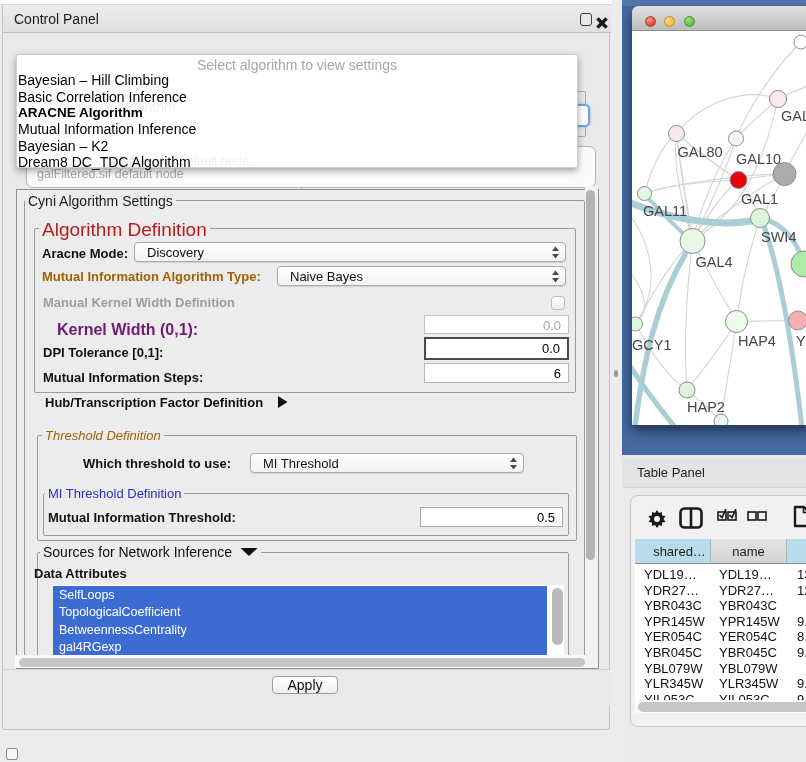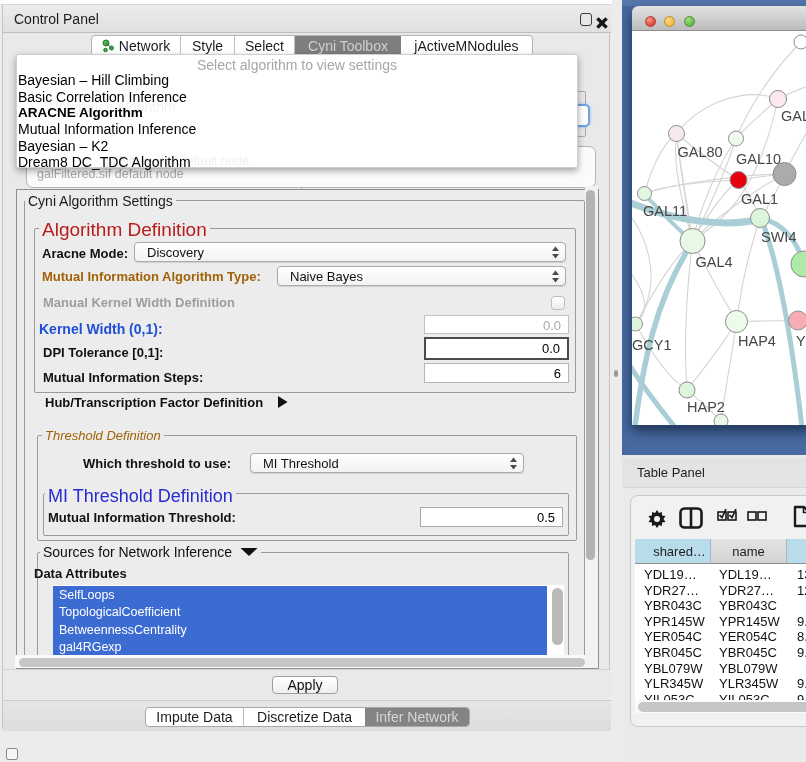--- a/index.html
+++ b/index.html
@@ -16,34 +16,20 @@
 <div class="abs" id="cpanel" style="left:2px;top:4px;width:608px;height:726px;background:#e9e9e9;border:1px solid #c4c4c4;border-top:none;border-radius:0 0 3px 3px;box-sizing:border-box;">
 
   <div class="abs" style="left:0;top:0;width:608px;height:29px;background:linear-gradient(#ececec,#e0e0e0);border-bottom:1px solid #bebebe;border-top:1px solid #d5d5d5;box-sizing:border-box;">
     <div class="abs" style="left:11px;top:6px;font-size:14px;color:#1b1b1b;">Control Panel</div>
     <div class="abs" style="left:577px;top:8px;width:10px;height:11px;border:1.5px solid #3a3a3a;border-radius:3px;background:#e8e8e8;"></div>
     <svg class="abs" style="left:592px;top:11px;" width="14" height="14" viewBox="0 0 14 14">
       <path d="M7 4.6 L10.4 1.2 L12.8 3.6 L9.4 7 L12.8 10.4 L10.4 12.8 L7 9.4 L3.6 12.8 L1.2 10.4 L4.6 7 L1.2 3.6 L3.6 1.2 Z" fill="#161616"></path>
     </svg>
   </div>
 
-  <div class="abs" id="toptabs" style="left:88px;top:31px;height:22px;display:flex;border:1px solid #b3b3b3;border-radius:4px;background:#fff;box-sizing:border-box;overflow:hidden;font-size:14px;color:#1c1c1c;">
-    <div style="width:88px;display:flex;align-items:center;justify-content:center;border-right:1px solid #c0c0c0;">
-      <svg width="13" height="14" viewBox="0 0 13 14" style="margin-right:4px;">
-        <circle cx="4" cy="4" r="3" fill="#4db34d" stroke="#1c7a1c" stroke-width="1"></circle>
-        <circle cx="9.5" cy="9" r="2" fill="#4db34d" stroke="#1c7a1c" stroke-width="1"></circle>
-        <circle cx="3.5" cy="11" r="1.8" fill="#4db34d" stroke="#1c7a1c" stroke-width="1"></circle>
-        <line x1="4" y1="4" x2="9.5" y2="9" stroke="#555" stroke-width="1"></line>
-      </svg>
-      Network</div>
-    <div style="width:53px;display:flex;align-items:center;justify-content:center;border-right:1px solid #c0c0c0;">Style</div>
-    <div style="width:59px;display:flex;align-items:center;justify-content:center;border-right:1px solid #c0c0c0;">Select</div>
-    <div style="width:106px;display:flex;align-items:center;justify-content:center;background:#7e7e7e;color:#cfcfcf;">Cyni Toolbox</div>
-    <div style="width:131px;display:flex;align-items:center;justify-content:center;">jActiveMNodules</div>
-  </div>
 
   <div class="abs" style="left:298px;top:87px;width:283px;height:44px;border:1px solid #a8a8a8;border-radius:2px;"></div>
   <div class="abs" style="left:430px;top:100px;width:157px;height:23px;background:#fff;border:2px solid #6fa3dd;border-radius:5px;box-shadow:0 0 3px #8cb8e8;box-sizing:border-box;"></div>
   <div class="abs" style="left:298px;top:142px;width:283px;height:42px;border:1px solid #a8a8a8;border-radius:2px;"></div>
   <div class="abs" style="left:23px;top:142px;width:570px;height:42px;background:#fbfbfb;border:1px solid #b5b5b5;border-radius:7px;box-sizing:border-box;">
      <div class="abs" style="left:10px;top:20px;font-size:12.5px;color:#a9a9a9;">galFiltered.sif default node</div>
   </div>
 
   <div class="abs" style="left:13px;top:185px;width:583px;height:480px;border:1px solid #8f8f8f;background:#ececec;box-sizing:border-box;"></div>
 
@@ -69,21 +55,21 @@
         <span>Naive Bayes</span>
         <svg class="arr" width="9" height="13">
           <path d="M4.5 0.5 L8 5 L1 5 Z" fill="#4a4a4a"></path>
           <path d="M4.5 12.5 L8 8 L1 8 Z" fill="#4a4a4a"></path>
         </svg>
       </div>
 
     <div class="abs b" style="left:42px;top:295px;font-size:13px;color:#9d9d9d;">Manual Kernel Width Definition</div>
     <div class="abs" style="left:550px;top:296px;width:12px;height:12px;border:1px solid #bdbdbd;border-radius:3.5px;background:linear-gradient(#fefefe,#ededed);box-shadow:inset 0 1px 1px rgba(255,255,255,0.8);"></div>
 
-    <div class="abs b" style="left:38px;top:321px;font-size:14px;color:#1d4ed8;">Kernel Width (0,1):</div>
+    <div class="abs b" style="left:56px;top:321px;font-size:16px;color:#701a75;">Kernel Width (0,1):</div>
     <div class="abs field" style="left:423px;top:315px;width:145px;height:19px;border:1px solid #c2c2c2;color:#a9a9a9;">0.0</div>
 
     <div class="abs b" style="left:42px;top:345px;font-size:13px;color:#111;text-align:center;">DPI Tolerance [0,1]:</div>
     <div class="abs field" style="left:423px;top:337px;width:145px;height:23px;border:2px solid #4c4c4c;color:#000;">0.0</div>
 
     <div class="abs b" style="left:42px;top:370px;font-size:13px;color:#111;">Mutual Information Steps:</div>
     <div class="abs field" style="left:423px;top:363px;width:145px;height:20px;border:1px solid #b5b5b5;color:#000;">6</div>
 
     <div class="abs b" style="left:44px;top:395px;font-size:13px;color:#111;">Hub/Transcription Factor Definition</div>
     <svg class="abs" style="left:275px;top:395px;" width="13" height="14">
@@ -96,21 +82,21 @@
     <div class="abs b" style="left:82px;top:456px;font-size:13px;color:#111;">Which threshold to use:</div>
     <div class="abs combo" style="left:249px;top:453px;width:274px;height:20px;">
         <span>MI Threshold</span>
         <svg class="arr" width="9" height="13">
           <path d="M4.5 0.5 L8 5 L1 5 Z" fill="#4a4a4a"></path>
           <path d="M4.5 12.5 L8 8 L1 8 Z" fill="#4a4a4a"></path>
         </svg>
       </div>
 
     <div class="abs" style="left:42px;top:493px;width:524px;height:41px;border:1px solid #9b9b9b;border-radius:2px;"></div>
-    <div class="abs" style="left:44px;top:486px;background:#ececec;padding:0 3px;font-size:18px;color:#2a2ad2;">MI Threshold Definition</div>
+    <div class="abs" style="left:44px;top:486px;background:#ececec;padding:0 3px;font-size:13px;color:#2a2ad2;">MI Threshold Definition</div>
 
     <div class="abs b" style="left:47px;top:510px;font-size:13px;color:#111;">Mutual Information Threshold:</div>
     <div class="abs field" style="left:419px;top:507px;width:143px;height:20px;border:1px solid #a9a9a9;color:#000;">0.5</div>
 
     <div class="abs" style="left:36px;top:552px;width:530px;height:110px;border:1px solid #9b9b9b;border-radius:2px;"></div>
     <div class="abs" style="left:39px;top:544px;background:#ececec;padding:0 3px;font-size:14px;color:#111;">Sources for Network Inference
       <svg width="18" height="10" style="margin-left:4px;">
           <path d="M0.5 1 L17.5 1 L9 9 Z" fill="#111"></path>
         </svg>
     </div>
@@ -129,27 +115,20 @@
     <div class="abs" style="left:585px;top:190px;width:9px;height:370px;background:#b3b3b3;border-radius:5px;"></div>
 
     <div class="abs" style="left:14px;top:655px;width:570px;height:13px;background:#fafafa;"></div>
     <div class="abs" style="left:18px;top:658px;width:566px;height:9px;background:#c6c6c6;border-radius:5px;"></div>
   </div>
 
   <div class="abs" style="left:0;top:665px;width:608px;height:35px;background:#e9e9e9;border-top:1px solid #d2d2d2;">
     <div class="abs" style="left:269px;top:6px;width:64px;height:16px;background:linear-gradient(#ffffff,#eeeeee);border:1px solid #9e9e9e;border-radius:4px;text-align:center;font-size:14px;color:#111;line-height:16px;">Apply</div>
   </div>
 
-  <div class="abs" style="left:0;top:696px;width:608px;height:30px;background:linear-gradient(#e6e6e6,#dcdcdc);border-top:1px solid #cccccc;">
-    <div class="abs" style="left:142px;top:6px;height:20px;display:flex;border:1px solid #a9a9a9;border-radius:4px;background:#fff;box-sizing:border-box;overflow:hidden;font-size:14px;color:#1c1c1c;">
-      <div style="width:97px;display:flex;align-items:center;justify-content:center;border-right:1px solid #bdbdbd;">Impute Data</div>
-      <div style="width:121px;display:flex;align-items:center;justify-content:center;">Discretize Data</div>
-      <div style="width:104px;display:flex;align-items:center;justify-content:center;background:#848484;color:#d7d7d7;">Infer Network</div>
-    </div>
-  </div>
 </div>
 
 <div class="abs" style="left:16px;top:54px;width:562px;height:114px;background:#fff;border:1px solid #cfcfcf;border-radius:2px;box-shadow:0 3px 7px rgba(0,0,0,0.35);box-sizing:border-box;z-index:30;">
   <div style="position:absolute;left:38px;top:44px;font-size:14px;color:rgba(70,70,70,0.08);">Inference Algorithm</div>
   <div style="position:absolute;left:85px;top:99px;font-size:12.5px;color:rgba(70,70,70,0.09);">galFiltered.sif default node</div>
   <div style="position:absolute;left:0;top:2px;width:100%;text-align:center;font-size:14px;color:#a6a6a6;">Select algorithm to view settings</div>
   <div style="position:absolute;left:1px;top:17px;font-size:14px;color:#000;">Bayesian – Hill Climbing</div>
   <div style="position:absolute;left:1px;top:33.5px;font-size:14px;color:#000;">Basic Correlation Inference</div>
   <div style="position:absolute;left:1px;top:49.5px;font-size:13.5px;color:#000;font-weight:bold;">ARACNE Algorithm</div>
   <div style="position:absolute;left:1px;top:66px;font-size:14px;color:#000;">Mutual Information Inference</div>

